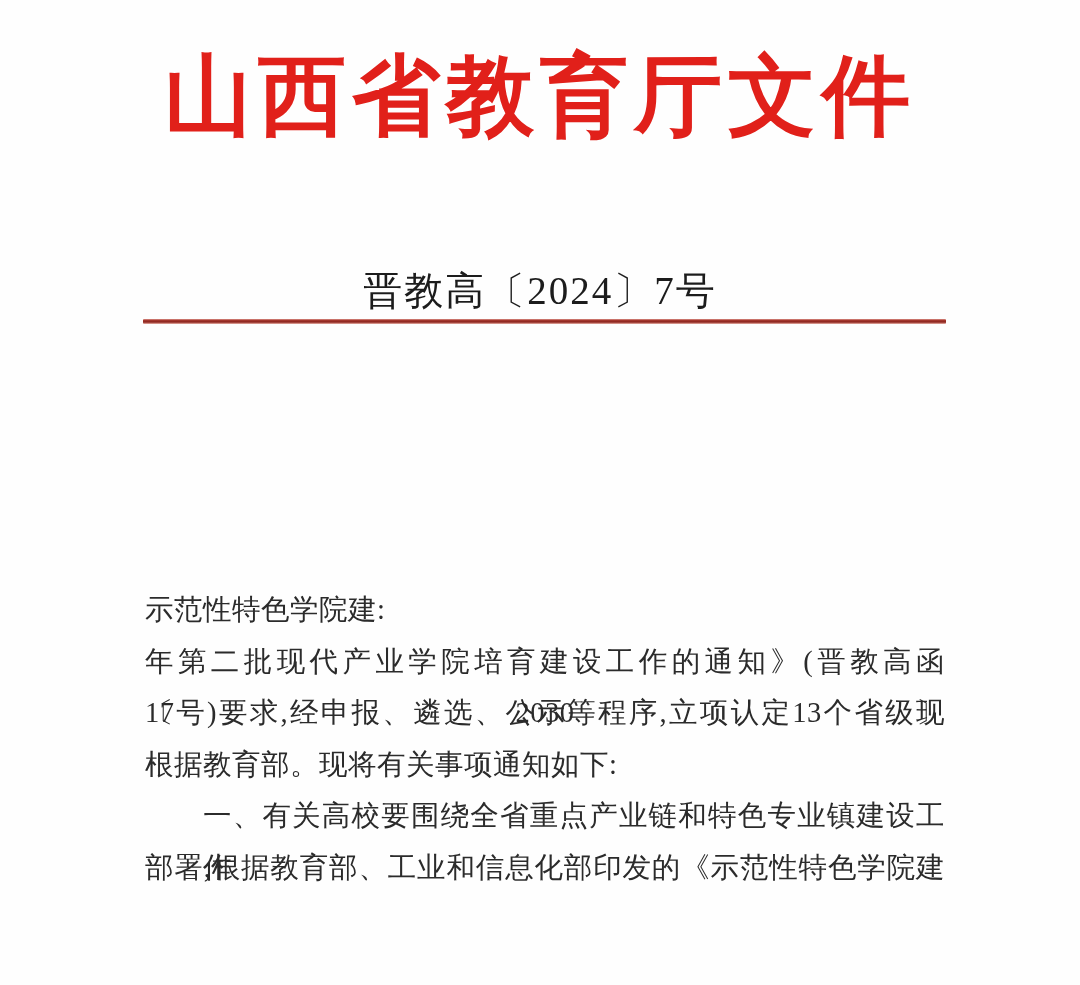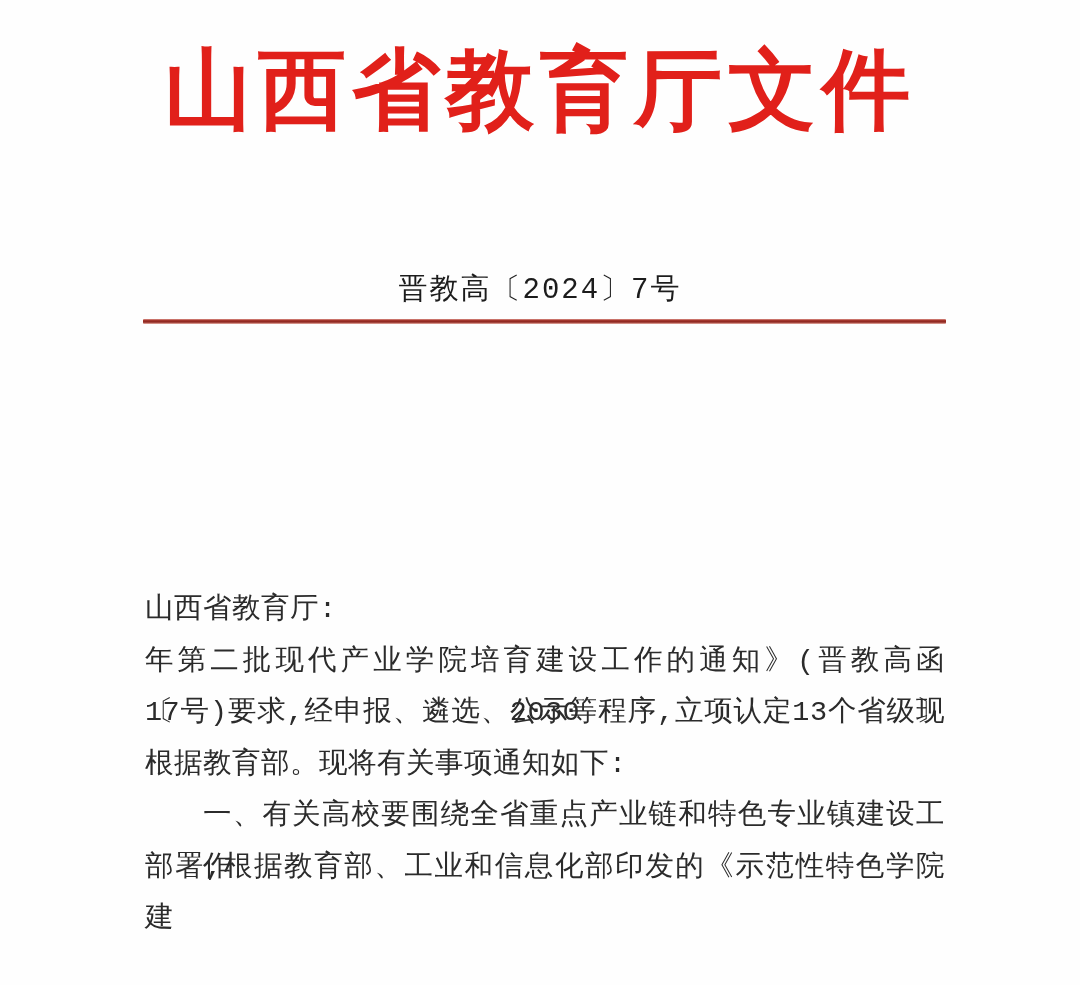--- a/index.html
+++ b/index.html
@@ -1,15 +1,15 @@
 <!DOCTYPE html>
 <html><head>
 <meta charset="utf-8">
 <style>
-  * { margin: 0; padding: 0; box-sizing: border-box; font-family: Liberation Mono, monospace; }
+  * { margin: 0; padding: 0; box-sizing: border-box; }
   html, body { background: #ffffff; }
   .page {
     position: relative;
     width: 1080px;
     height: 985px;
     margin: 0 auto;
     background: var(--paper, #fefefe);
     overflow: hidden;
     font-family: "Liberation Serif", "DejaVu Serif", serif;
   }
@@ -26,21 +26,21 @@
     line-height: 118px;
     white-space: nowrap;
   }
   .doc-number {
     position: absolute;
     top: 272px;
     left: 0;
     width: 100%;
     text-align: center;
     color: #1c1c1c;
-    font-size: 29px;
+    font-size: 39px;
     line-height: 38px;
     letter-spacing: 2px;
   }
   .red-divider {
     position: absolute;
     top: 319px;
     left: 143px;
     width: 803px;
     height: 5px;
     background: linear-gradient(to bottom, #dd9189 0%, #a2362d 30%, #8c241e 60%, #c5756b 85%, #f0c4bd 100%);
@@ -89,21 +89,21 @@
 <div class="page" style="--header-red: #e1201a; --paper: #fefefe;">
 
   <div class="doc-header">山西省教育厅文件</div>
 
   <div class="doc-number">晋教高〔2024〕7号</div>
 
   <div class="red-divider"></div>
 
 
   <div class="doc-body">
-    <div class="body-line">山西省教育厅:</div>
+    <div class="body-line">示范性特色学院建:</div>
     <div class="body-line justify">年第二批现代产业学院培育建设工作的通知》(晋教高函〔2030〕</div>
     <div class="body-line justify">17号)要求,经申报、遴选、公示等程序,立项认定13个省级现</div>
     <div class="body-line">根据教育部。现将有关事项通知如下:</div>
     <div class="body-line justify indent">一、有关高校要围绕全省重点产业链和特色专业镇建设工作</div>
     <div class="body-line justify">部署,根据教育部、工业和信息化部印发的《示范性特色学院建</div>
   </div>
 
 </div>
 
 </body></html>

